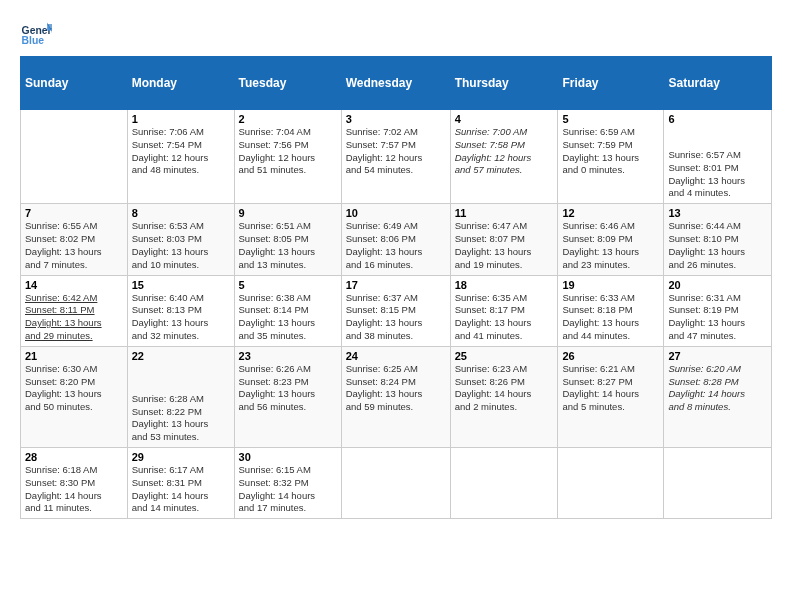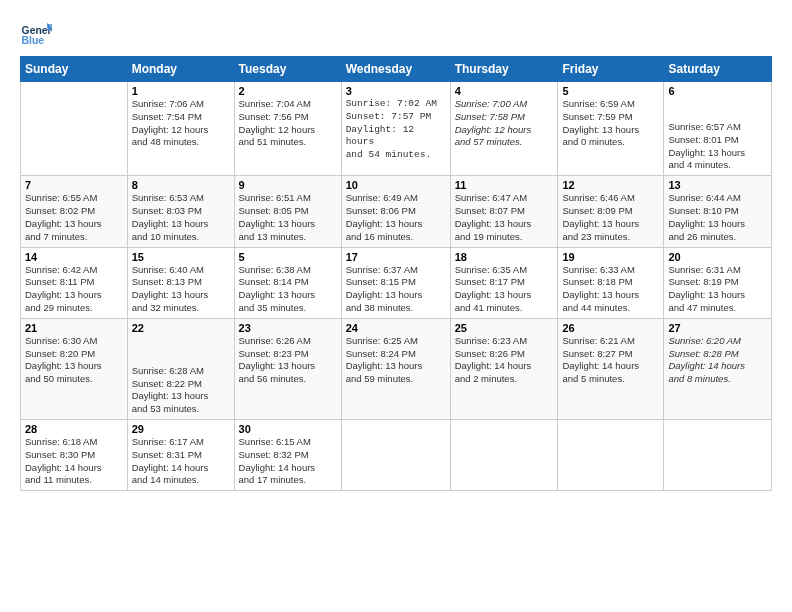--- a/index.html
+++ b/index.html
@@ -43,21 +43,21 @@
       margin-top: 2px;
     }
     table {
       width: 100%;
       border-collapse: collapse;
       font-size: 10.5px;
     }
     thead tr th {
       background-color: #1a6bb5;
       color: #fff;
-      padding: 5px 4px;
+      padding: 19px 4px;
       text-align: left;
       font-size: 12px;
       font-weight: bold;
       border: 1px solid #1a6bb5;
     }
     tbody tr td {
       border: 1px solid #ccc;
       padding: 3px 4px;
       vertical-align: top;
       width: 113px;
@@ -125,21 +125,21 @@
           </td>
           <td>
             <span class="day-num">2</span>
             <div class="day-info" style="white-space: pre-line;">Sunrise: 7:04 AM
 Sunset: 7:56 PM
 Daylight: 12 hours
 and 51 minutes.</div>
           </td>
           <td>
             <span class="day-num">3</span>
-            <div class="day-info" style="white-space: pre-line; font-family: Liberation Mono, monospace;">Sunrise: 7:02 AM
+            <div class="day-info" style="white-space: pre-line;">Sunrise: 7:02 AM
 Sunset: 7:57 PM
 Daylight: 12 hours
 and 54 minutes.</div>
           </td>
           <td>
             <span class="day-num">4</span>
             <div class="day-info" style="white-space: pre-line; font-style: italic;">Sunrise: 7:00 AM
 Sunset: 7:58 PM
 Daylight: 12 hours
 and 57 minutes.</div>
@@ -206,21 +206,21 @@
             <span class="day-num">13</span>
             <div class="day-info" style="white-space: pre-line;">Sunrise: 6:44 AM
 Sunset: 8:10 PM
 Daylight: 13 hours
 and 26 minutes.</div>
           </td>
         </tr>
         <tr>
           <td>
             <span class="day-num">14</span>
-            <div class="day-info" style="white-space: pre-line;">Sunrise: 6:42 AM
+            <div class="day-info" style="white-space: pre-line; text-decoration: underline;">Sunrise: 6:42 AM
 Sunset: 8:11 PM
 Daylight: 13 hours
 and 29 minutes.</div>
           </td>
           <td>
             <span class="day-num">15</span>
             <div class="day-info" style="white-space: pre-line;">Sunrise: 6:40 AM
 Sunset: 8:13 PM
 Daylight: 13 hours
 and 32 minutes.</div>

